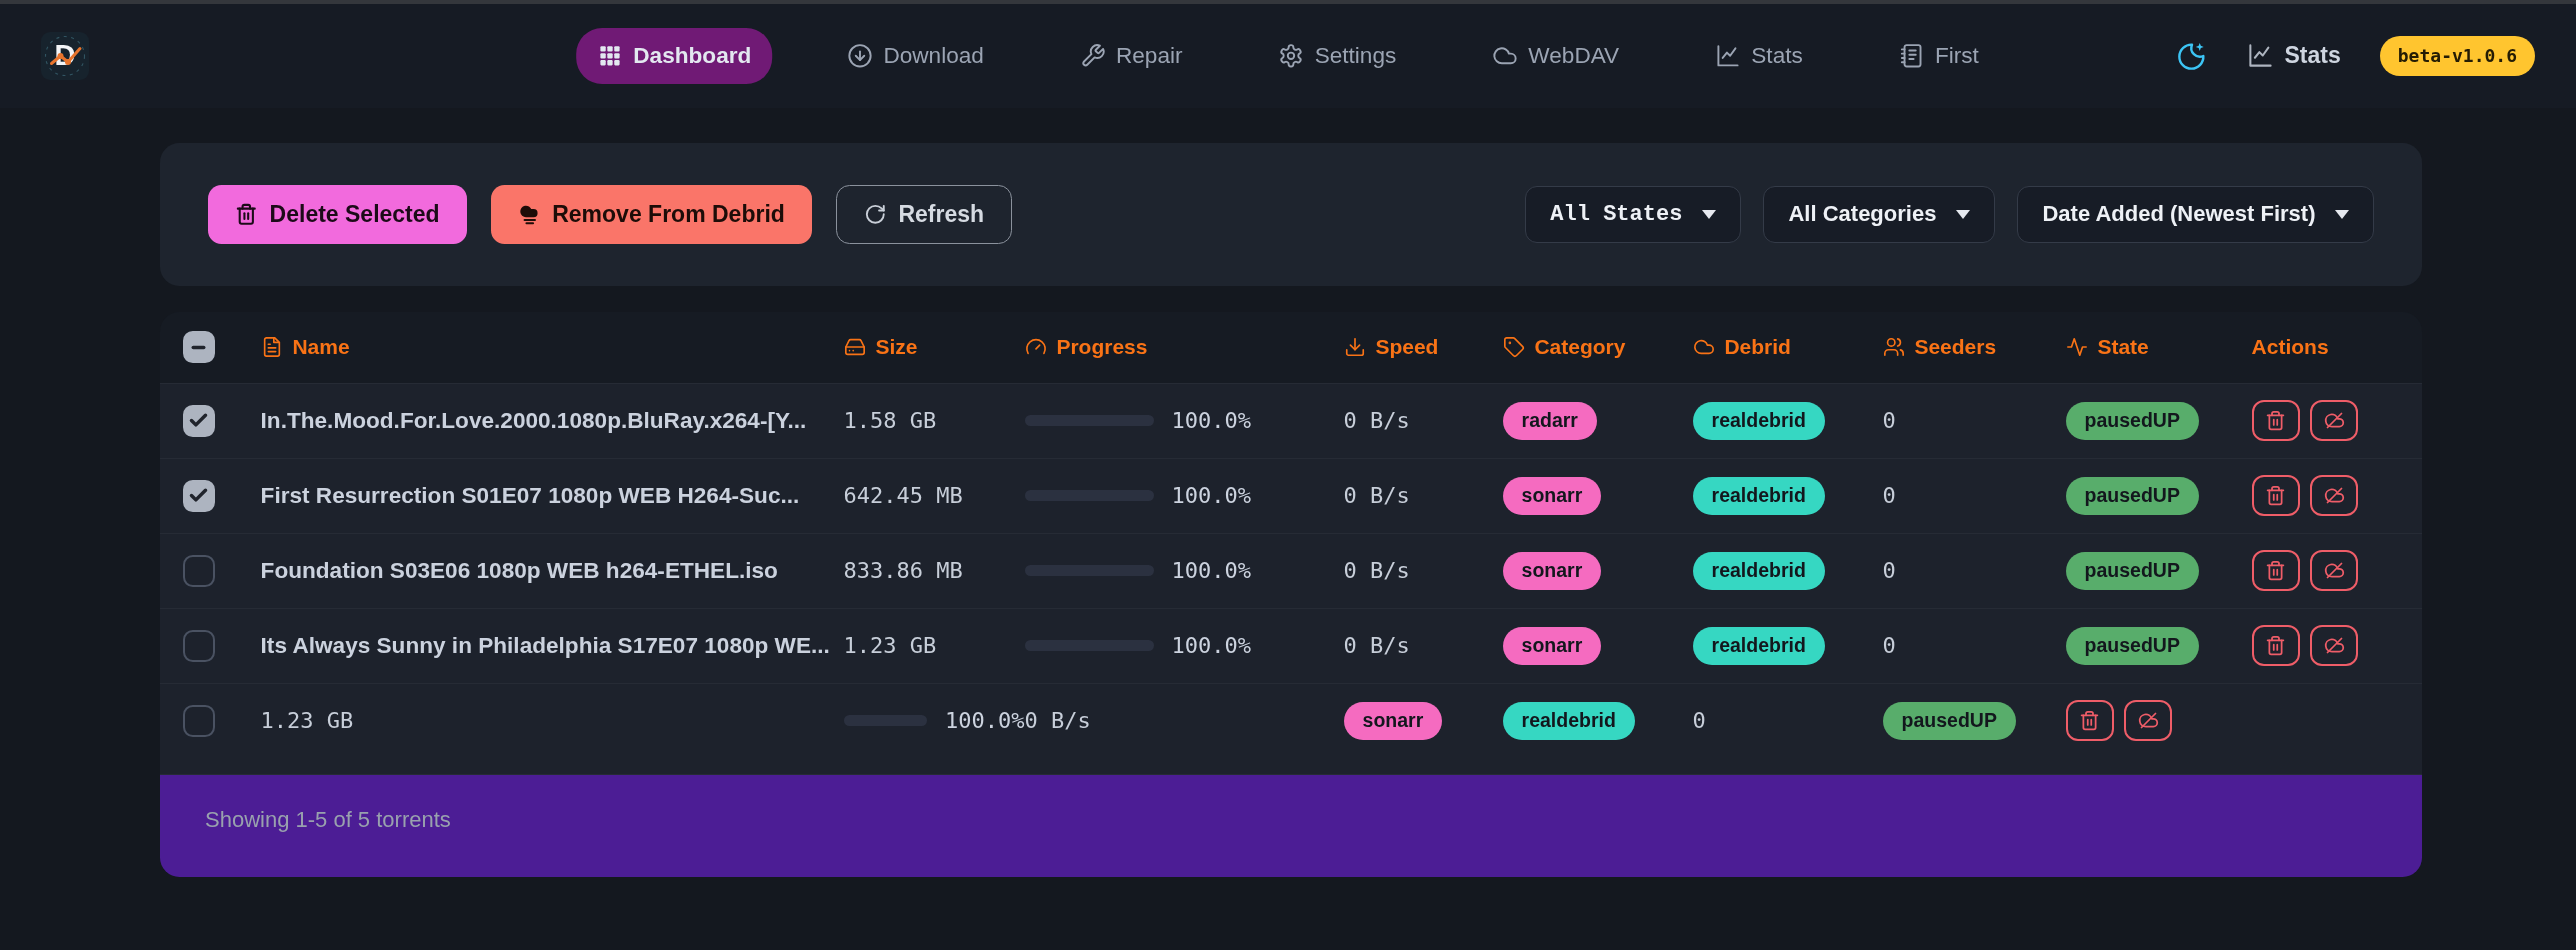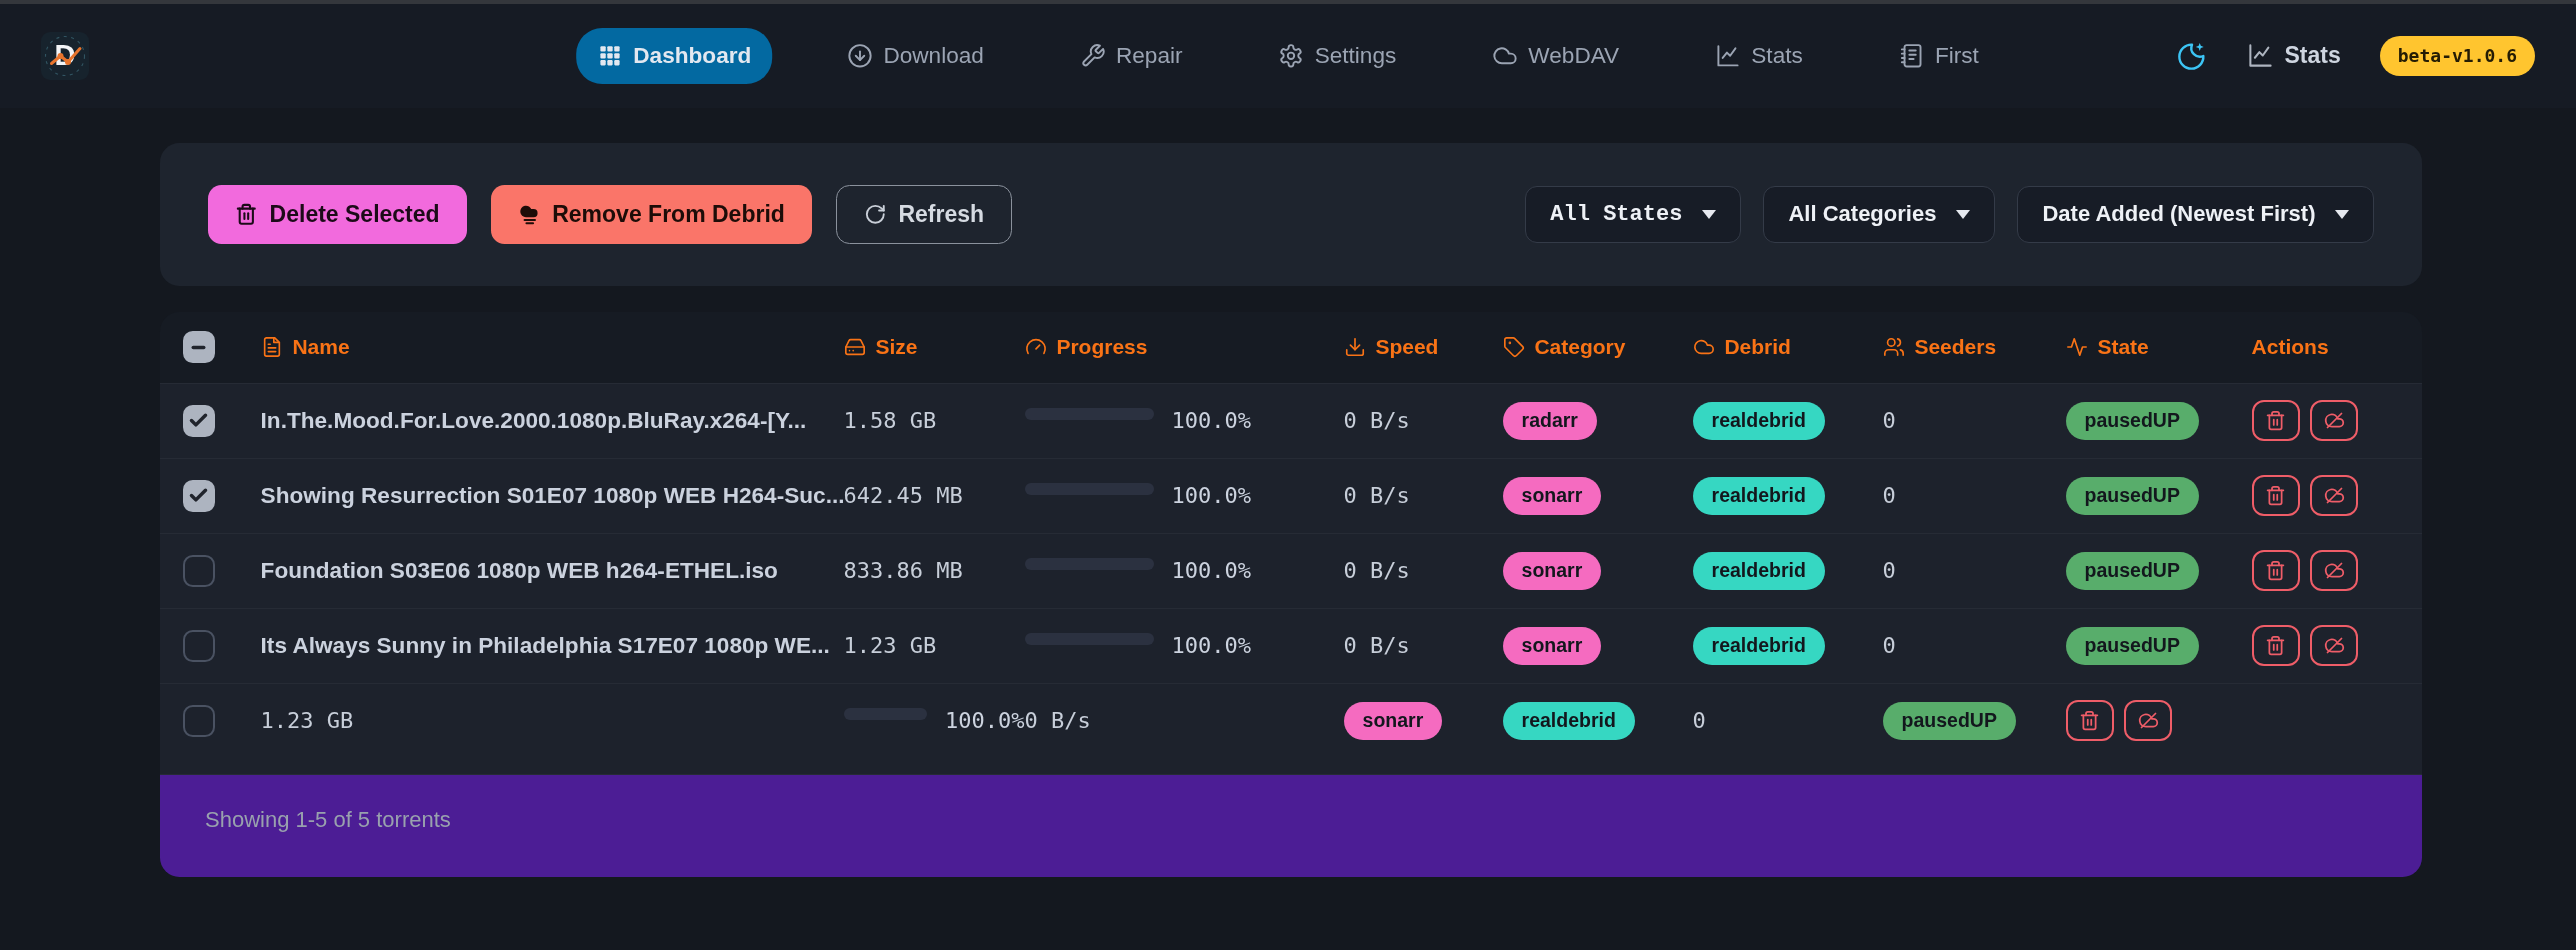--- a/index.html
+++ b/index.html
@@ -32,21 +32,21 @@
   .nav-center {
     position: absolute; left: 50%; top: 50%; transform: translate(-50%,-50%);
     display: flex; align-items: center; gap: 54px;
   }
   .nav-item {
     display: flex; align-items: center; gap: 10.5px;
     color: #9ba4b3; font-size: 22.6px; font-weight: 500;
     padding: 15px 21px; border-radius: 10.5px; cursor: pointer;
     white-space: nowrap;
   }
-  .nav-item.active { background: #0369a1; color: #e3e8f0; font-weight: 600; border-radius: 26px; }
+  .nav-item.active { background: #701a75; color: #e3e8f0; font-weight: 600; border-radius: 26px; }
   .nav-item svg { width: 25.6px; height: 25.6px; flex: 0 0 auto; }
 
   .nav-right { margin-left: auto; display: flex; align-items: center; gap: 39px; }
   .theme-toggle { color: #3cc5f5; display: flex; }
   .theme-toggle svg { width: 32px; height: 32px; }
   .nav-stats { display: flex; align-items: center; gap: 10.5px; color: #ced5e0; font-size: 23px; font-weight: 700; }
   .nav-stats svg { width: 27px; height: 27px; color: #aeb5c0; }
   .version-badge {
     background: #ffc52f; color: #241c04;
     font-family: "DejaVu Sans Mono", "Liberation Mono", monospace;
@@ -116,21 +116,21 @@
   }
   .checkbox svg { width: 21px; height: 21px; display: none; color: #20242c; }
   .checkbox.checked, .checkbox.indeterminate { background: #adb4c0; border-color: #adb4c0; }
   .checkbox.checked svg, .checkbox.indeterminate svg { display: block; }
 
   .cell-name {
     color: #cbd2de; font-size: 22.6px; font-weight: 600;
     white-space: nowrap; overflow: hidden; padding-right: 22.6px;
   }
   .cell-mono { font-size: 22px; color: #c7ced9; white-space: nowrap; }
-  .cell-progress { display: flex; align-items: flex-start; gap: 18px; }
+  .cell-progress { display: flex; align-items: center; gap: 18px; }
   .pbar { width: 129px; height: 11.3px; border-radius: 74px; background: #2b3140; overflow: hidden; }
   .pbar-fill { height: 100%; border-radius: 74px; background: #828df8; }
   .ptext { font-size: 22px; color: #ccd3df; }
 
   .badge {
     display: inline-block; border-radius: 751px;
     padding: 6.8px 19px 8.3px; font-size: 19.5px; font-weight: 600; color: #13171d;
     white-space: nowrap;
   }
   .badge-category { background: #f56bc0; }
@@ -413,21 +413,21 @@
         </div>
 
         <div class="trow row">
           <div>
             <span class="checkbox checked">
               <svg viewBox="0 0 24 24" fill="none" stroke="currentColor" stroke-width="4" stroke-linecap="round" stroke-linejoin="round">
                 <path d="M20 6 9 17l-5-5"></path>
               </svg>
             </span>
           </div>
-          <div class="cell-name">Showing Resurrection S01E07 1080p WEB H264-Suc...</div>
+          <div class="cell-name">First Resurrection S01E07 1080p WEB H264-Suc...</div>
           <div class="cell-mono mono">642.45 MB</div>
           <div class="cell-progress">
             <span class="pbar"><span class="pbar-fill" style="width: 100%;"></span></span>
             <span class="ptext mono">100.0%</span>
           </div>
           <div class="cell-mono mono">0 B/s</div>
           <div><span class="badge badge-category">sonarr</span></div>
           <div><span class="badge badge-debrid">realdebrid</span></div>
           <div class="cell-mono mono">0</div>
           <div><span class="badge badge-state">pausedUP</span></div>

